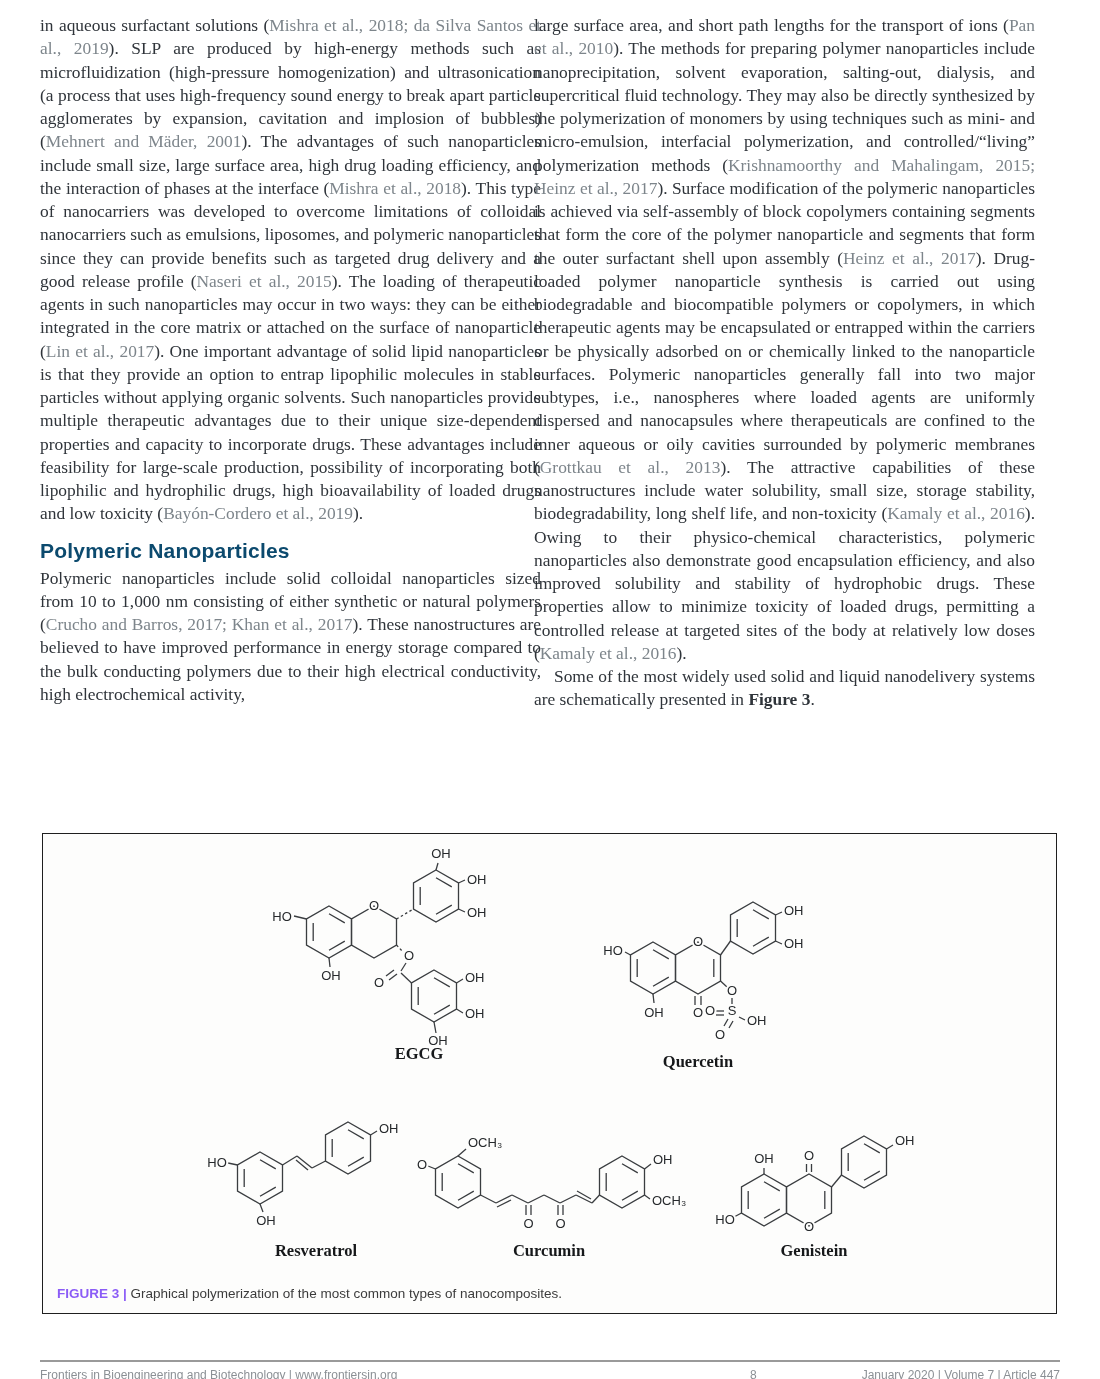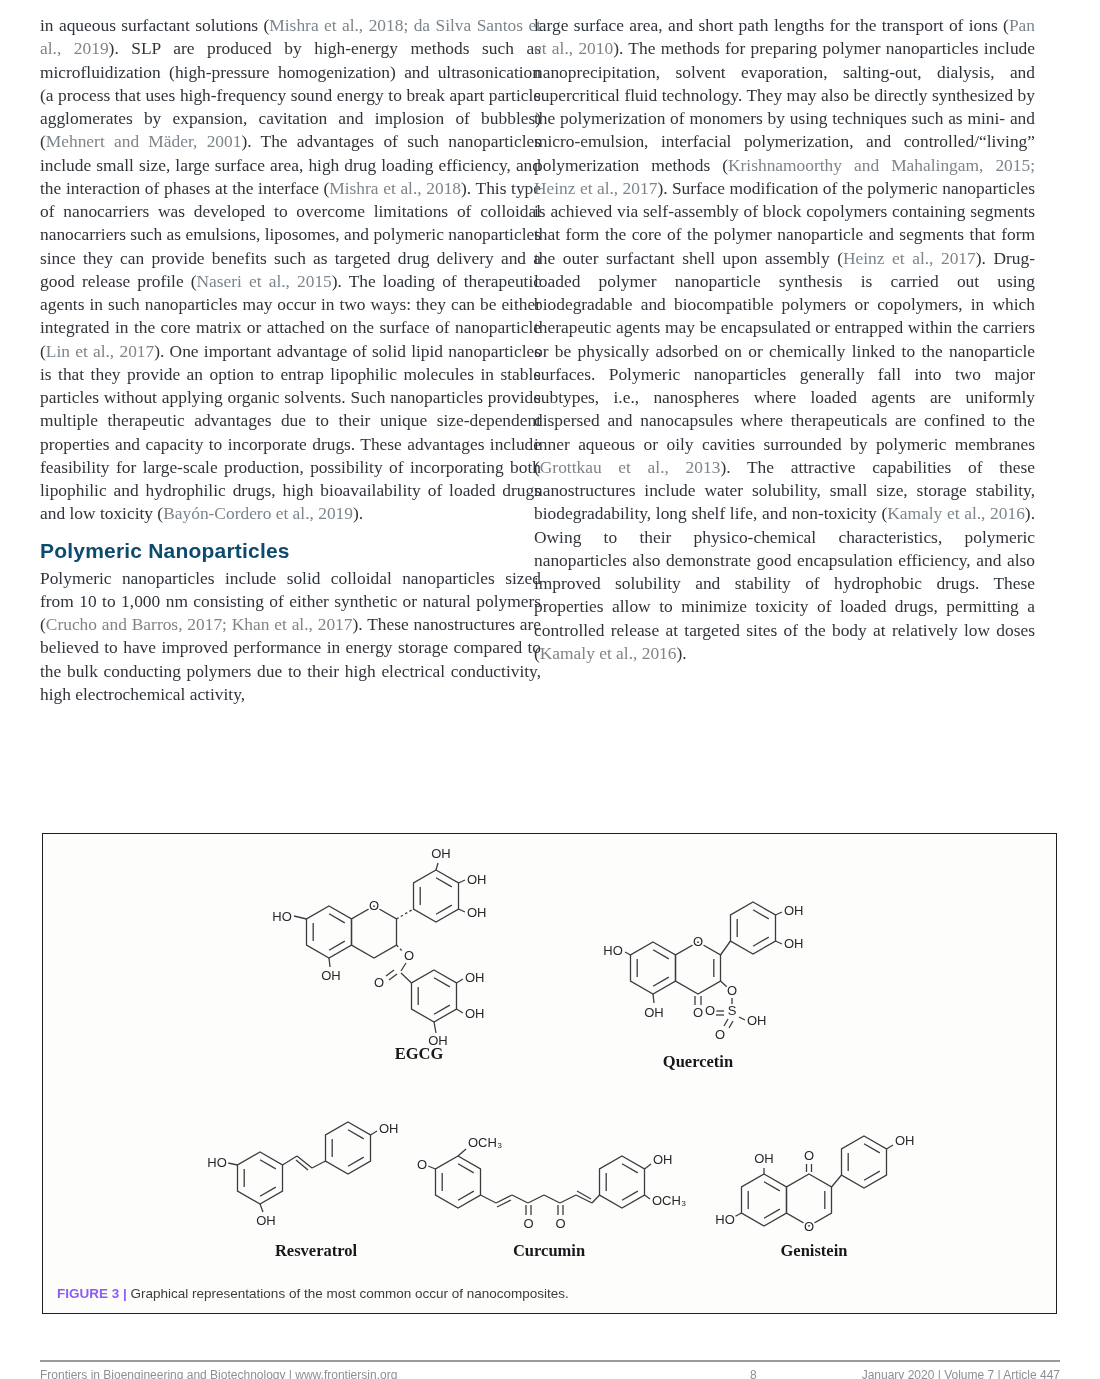--- a/index.html
+++ b/index.html
@@ -37,20 +37,21 @@
 <body>
 
 <div class="col col-left">
   <p class="body"><span>in aqueous surfactant solutions (</span><span class="cite">Mishra et al., 2018; da Silva Santos et al., 2019</span><span>). SLP are produced by high-energy methods such as microfluidization (high-pressure homogenization) and ultrasonication (a process that uses high-frequency sound energy to break apart particle agglomerates by expansion, cavitation and implosion of bubbles) (</span><span class="cite">Mehnert and Mäder, 2001</span><span>). The advantages of such nanoparticles include small size, large surface area, high drug loading efficiency, and the interaction of phases at the interface (</span><span class="cite">Mishra et al., 2018</span><span>). This type of nanocarriers was developed to overcome limitations of colloidal nanocarriers such as emulsions, liposomes, and polymeric nanoparticles since they can provide benefits such as targeted drug delivery and a good release profile (</span><span class="cite">Naseri et al., 2015</span><span>). The loading of therapeutic agents in such nanoparticles may occur in two ways: they can be either integrated in the core matrix or attached on the surface of nanoparticle (</span><span class="cite">Lin et al., 2017</span><span>). One important advantage of solid lipid nanoparticles is that they provide an option to entrap lipophilic molecules in stable particles without applying organic solvents. Such nanoparticles provide multiple therapeutic advantages due to their unique size-dependent properties and capacity to incorporate drugs. These advantages include feasibility for large-scale production, possibility of incorporating both lipophilic and hydrophilic drugs, high bioavailability of loaded drugs and low toxicity (</span><span class="cite">Bayón-Cordero et al., 2019</span><span>).</span></p>
   <h2 class="section">Polymeric Nanoparticles</h2>
   <p class="body"><span>Polymeric nanoparticles include solid colloidal nanoparticles sized from 10 to 1,000 nm consisting of either synthetic or natural polymers (</span><span class="cite">Crucho and Barros, 2017; Khan et al., 2017</span><span>). These nanostructures are believed to have improved performance in energy storage compared to the bulk conducting polymers due to their high electrical conductivity, high electrochemical activity,</span></p>
 </div>
 
 <div class="col col-right">
   <p class="body"><span>large surface area, and short path lengths for the transport of ions (</span><span class="cite">Pan et al., 2010</span><span>). The methods for preparing polymer nanoparticles include nanoprecipitation, solvent evaporation, salting-out, dialysis, and supercritical fluid technology. They may also be directly synthesized by the polymerization of monomers by using techniques such as mini- and micro-emulsion, interfacial polymerization, and controlled/“living” polymerization methods (</span><span class="cite">Krishnamoorthy and Mahalingam, 2015; Heinz et al., 2017</span><span>). Surface modification of the polymeric nanoparticles is achieved via self-assembly of block copolymers containing segments that form the core of the polymer nanoparticle and segments that form the outer surfactant shell upon assembly (</span><span class="cite">Heinz et al., 2017</span><span>). Drug-loaded polymer nanoparticle synthesis is carried out using biodegradable and biocompatible polymers or copolymers, in which therapeutic agents may be encapsulated or entrapped within the carriers or be physically adsorbed on or chemically linked to the nanoparticle surfaces. Polymeric nanoparticles generally fall into two major subtypes, i.e., nanospheres where loaded agents are uniformly dispersed and nanocapsules where therapeuticals are confined to the inner aqueous or oily cavities surrounded by polymeric membranes (</span><span class="cite">Grottkau et al., 2013</span><span>). The attractive capabilities of these nanostructures include water solubility, small size, storage stability, biodegradability, long shelf life, and non-toxicity (</span><span class="cite">Kamaly et al., 2016</span><span>). Owing to their physico-chemical characteristics, polymeric nanoparticles also demonstrate good encapsulation efficiency, and also improved solubility and stability of hydrophobic drugs. These properties allow to minimize toxicity of loaded drugs, permitting a controlled release at targeted sites of the body at relatively low doses (</span><span class="cite">Kamaly et al., 2016</span><span>).</span></p>
+  <p class="body indent"><span>Some of the most widely used solid and liquid nanodelivery systems are schematically presented in </span><span class="b">Figure 3</span><span>.</span></p>
 </div>
 
 <div class="figure-box">
 
   <div class="mol" style="left:208px;top:10px;">
     <svg width="330" height="220" viewBox="0 0 330 220">
       <path d="M78,62 L100.5,75 L100.5,101 L78,114 L55.5,101 L55.5,75 Z M78,69.8 L93.8,78.9 M93.8,97.1 L78,106.2 M62.2,97.1 L62.2,78.9"></path>
       <path d="M123,62 L145.5,75 L145.5,101 L123,114 L100.5,101 L100.5,75 Z"></path>
       <path d="M185,26 L207.5,39 L207.5,65 L185,78 L162.5,65 L162.5,39 Z M185,33.8 L200.8,42.9 M200.8,61.1 L185,70.2 M169.2,61.1 L169.2,42.9"></path>
       <path d="M183,126 L205.5,139 L205.5,165 L183,178 L160.5,165 L160.5,139 Z M183,133.8 L198.8,142.9 M198.8,161.1 L183,170.2 M167.2,161.1 L167.2,142.9"></path>
@@ -182,21 +183,21 @@
       <line x1="185.5" y1="37" x2="192" y2="33"></line>
       <text class="atom" x="63" y="51" text-anchor="middle">OH</text>
       <text class="atom" x="108" y="48" text-anchor="middle">O</text>
       <text class="atom" x="24" y="112" text-anchor="middle">HO</text>
       <text class="atom" x="108" y="119" text-anchor="middle">O</text>
       <text class="atom" x="194" y="33">OH</text>
       <text class="mol-label" x="113" y="144">Genistein</text>
     </svg>
   </div>
 
-  <div class="caption"><span class="b">FIGURE 3 | </span><span>Graphical representations of the most common occur of nanocomposites.</span></div>
+  <div class="caption"><span class="b">FIGURE 3 | </span><span>Graphical polymerization of the most common types of nanocomposites.</span></div>
 </div>
 
 <div class="footer-rule"></div>
 <div class="footer">
   <span>Frontiers in Bioengineering and Biotechnology | www.frontiersin.org</span>
   <span class="pg">8</span>
   <span>January 2020 | Volume 7 | Article 447</span>
 </div>
 
 </body></html>

